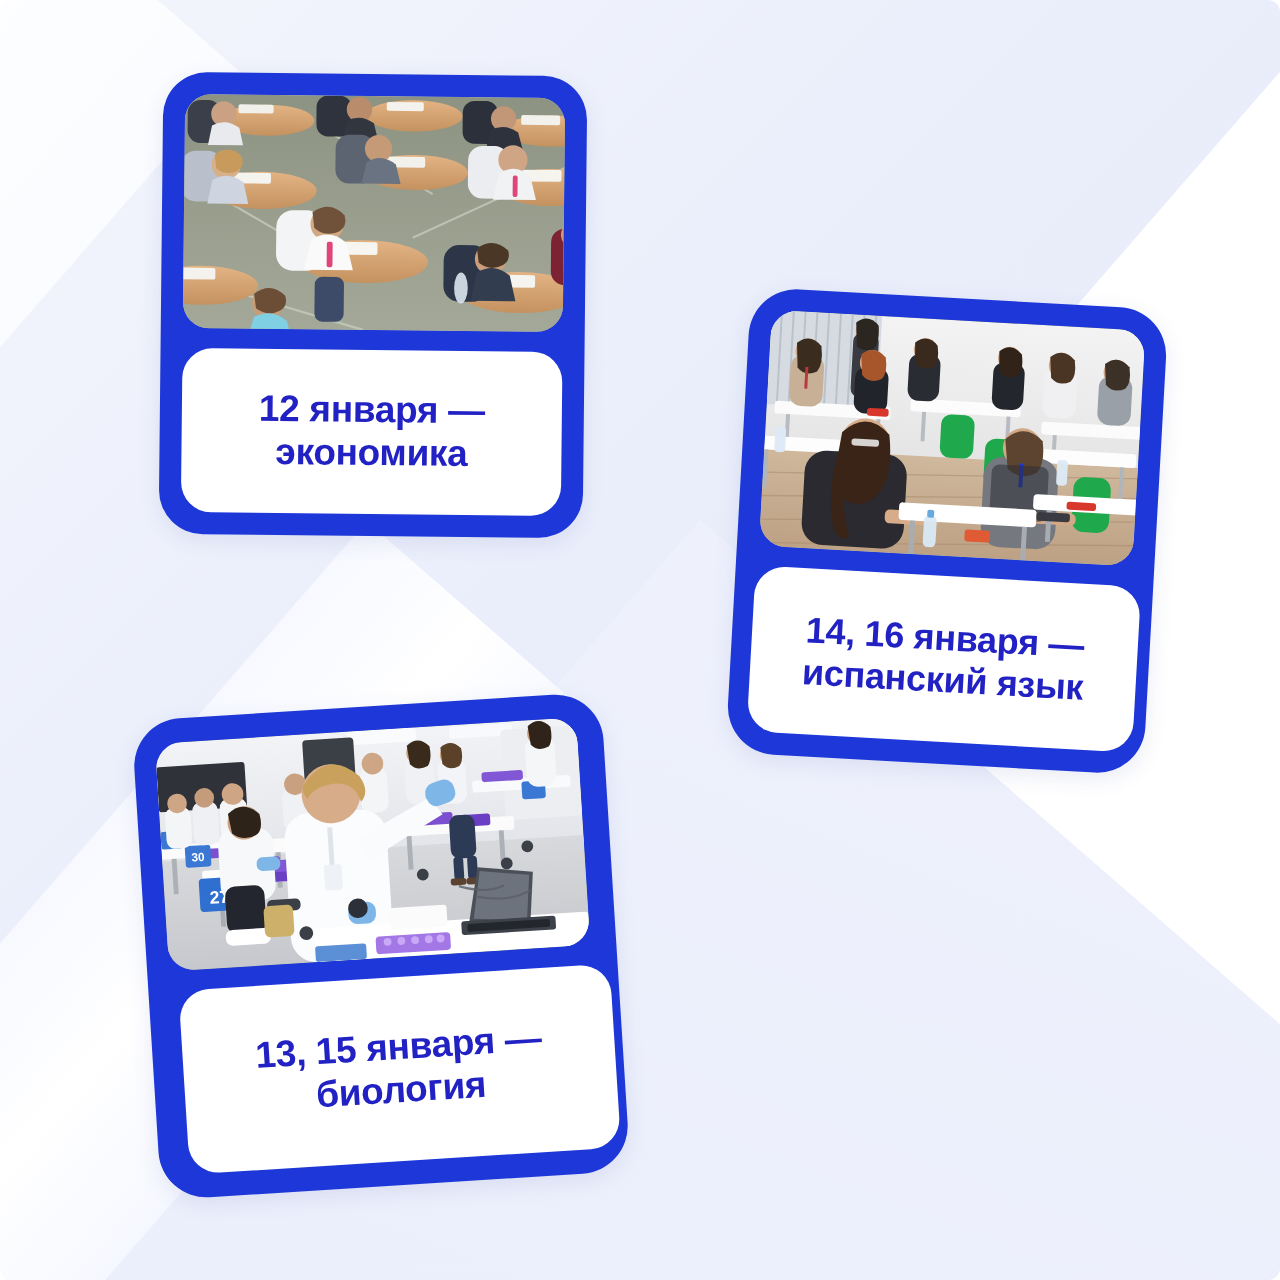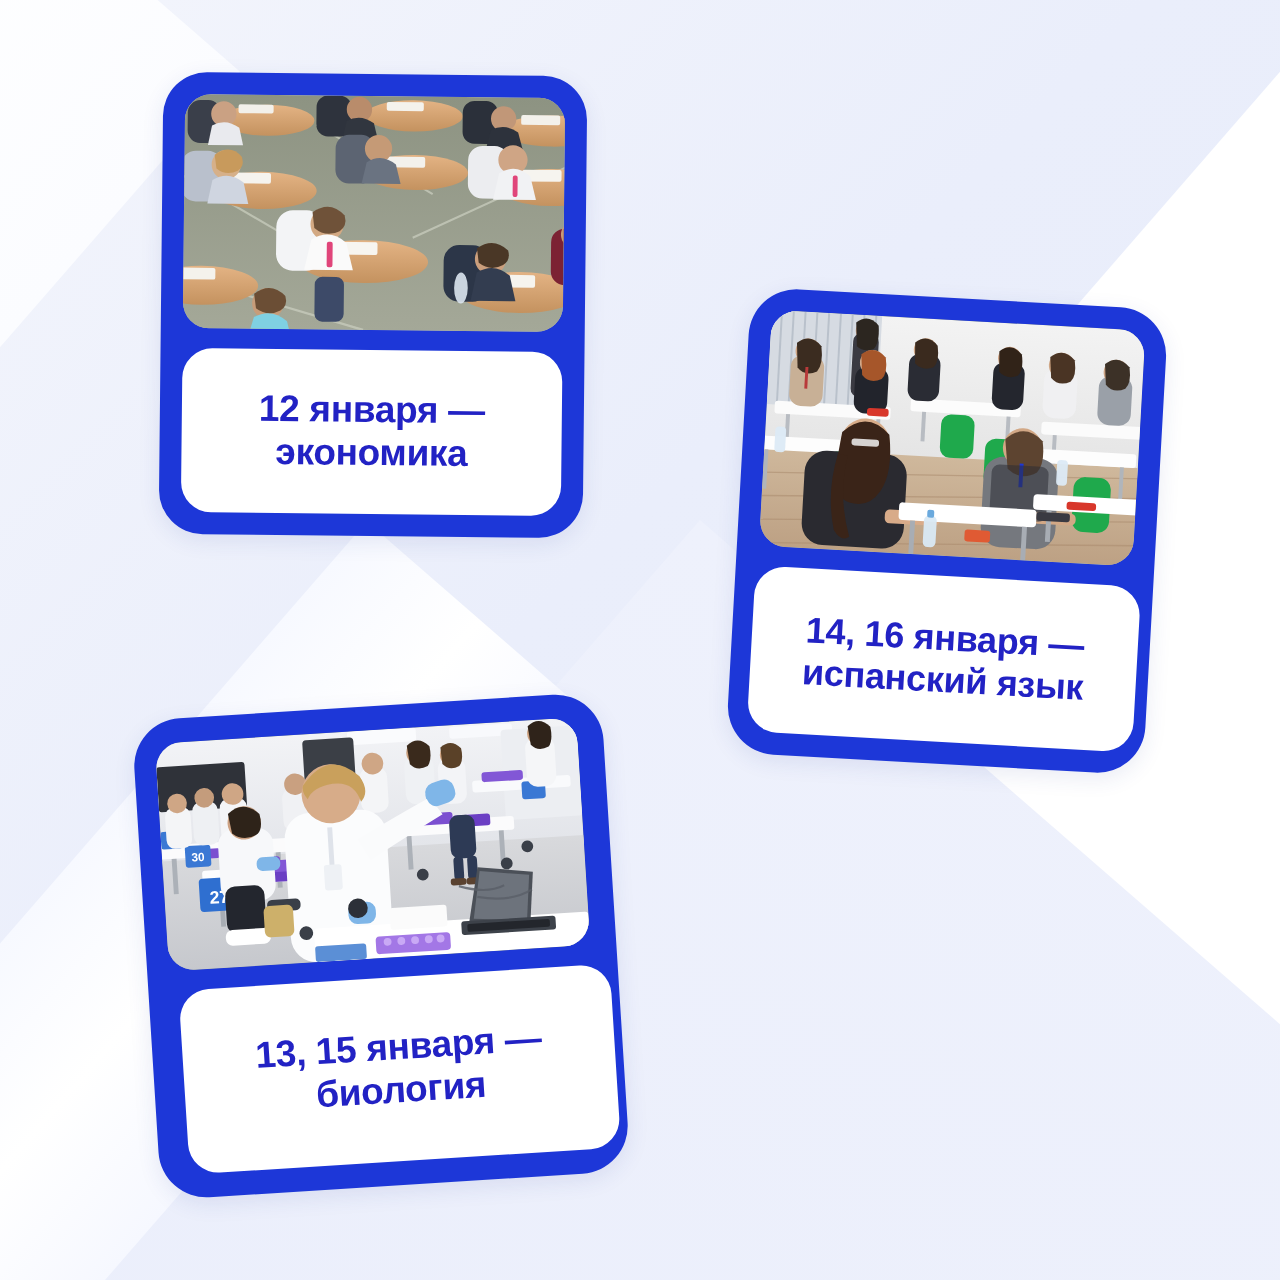--- a/index.html
+++ b/index.html
@@ -13,20 +13,21 @@
     overflow: hidden;
     font-family: "Liberation Sans", sans-serif;
     background: #ffffff;
   }
 
   #stage {
     position: relative;
     width: 1280px;
     height: 1280px;
     overflow: hidden;
+    border-radius: 12px;
   }
 
   
   .bg-base {
     position: absolute;
     inset: 0;
     background: linear-gradient(135deg, #f3f5fc 0%, #eaeefb 45%, #e7ecfa 100%);
   }
   .bg-band {
     position: absolute;

